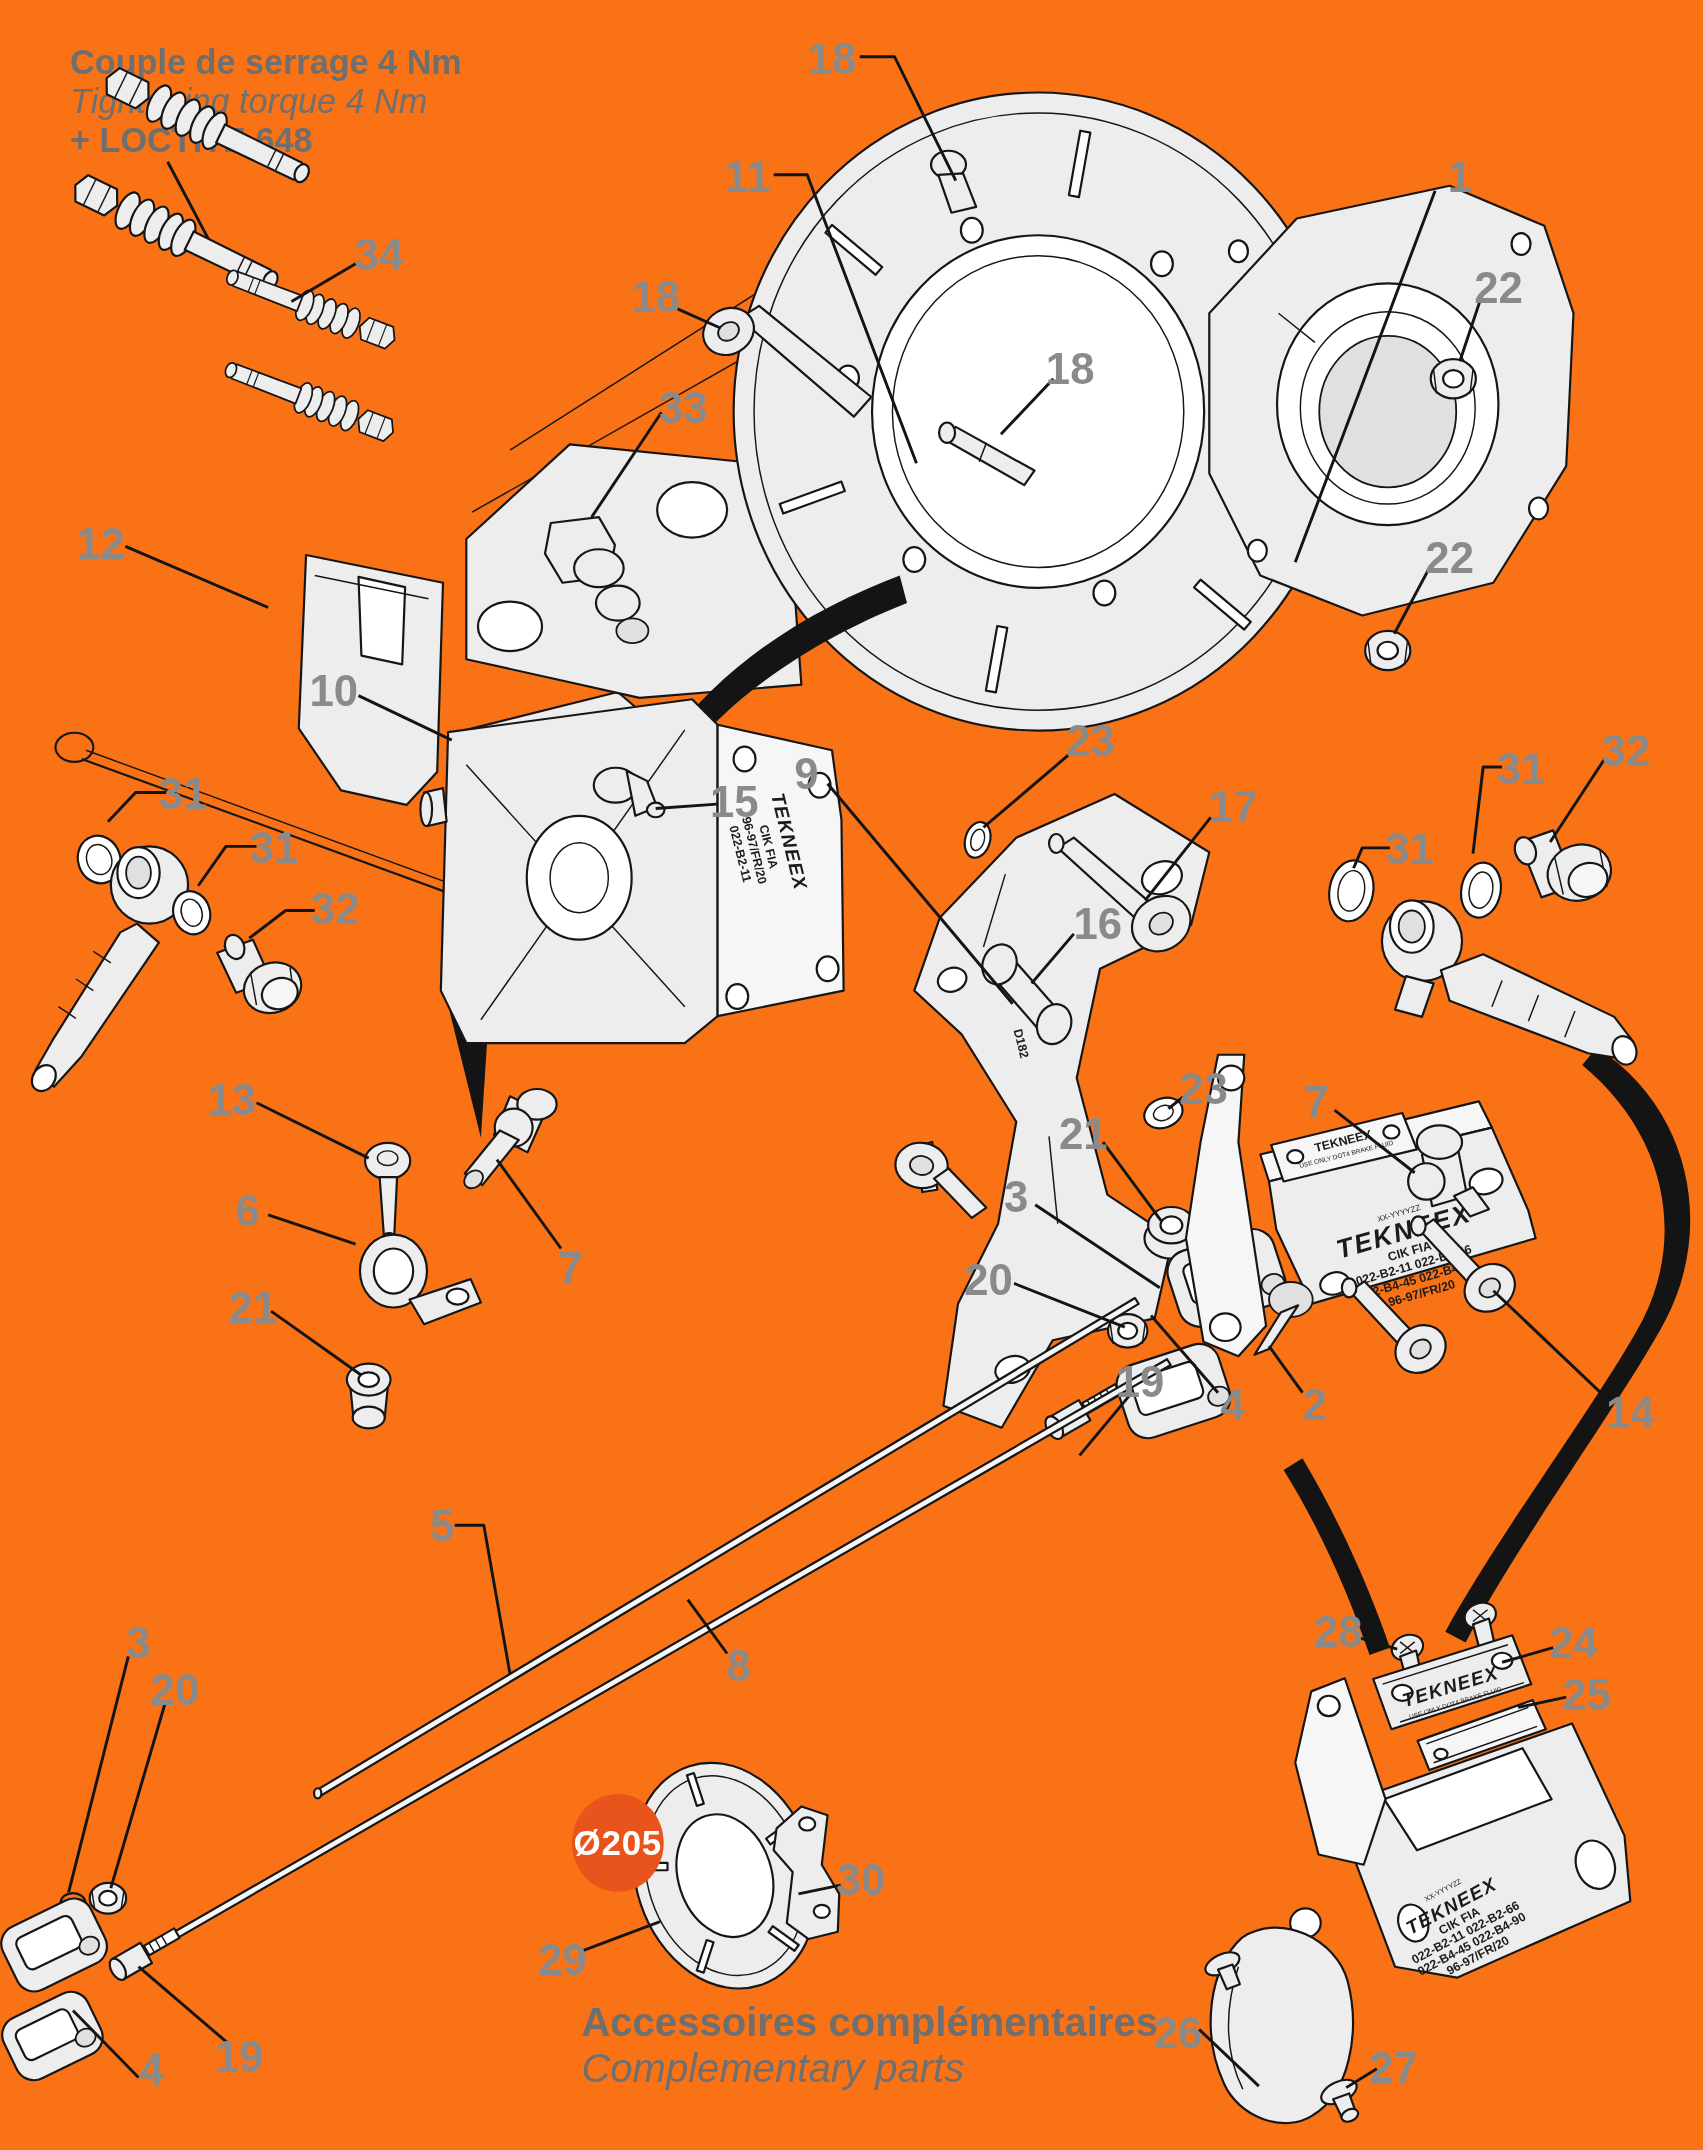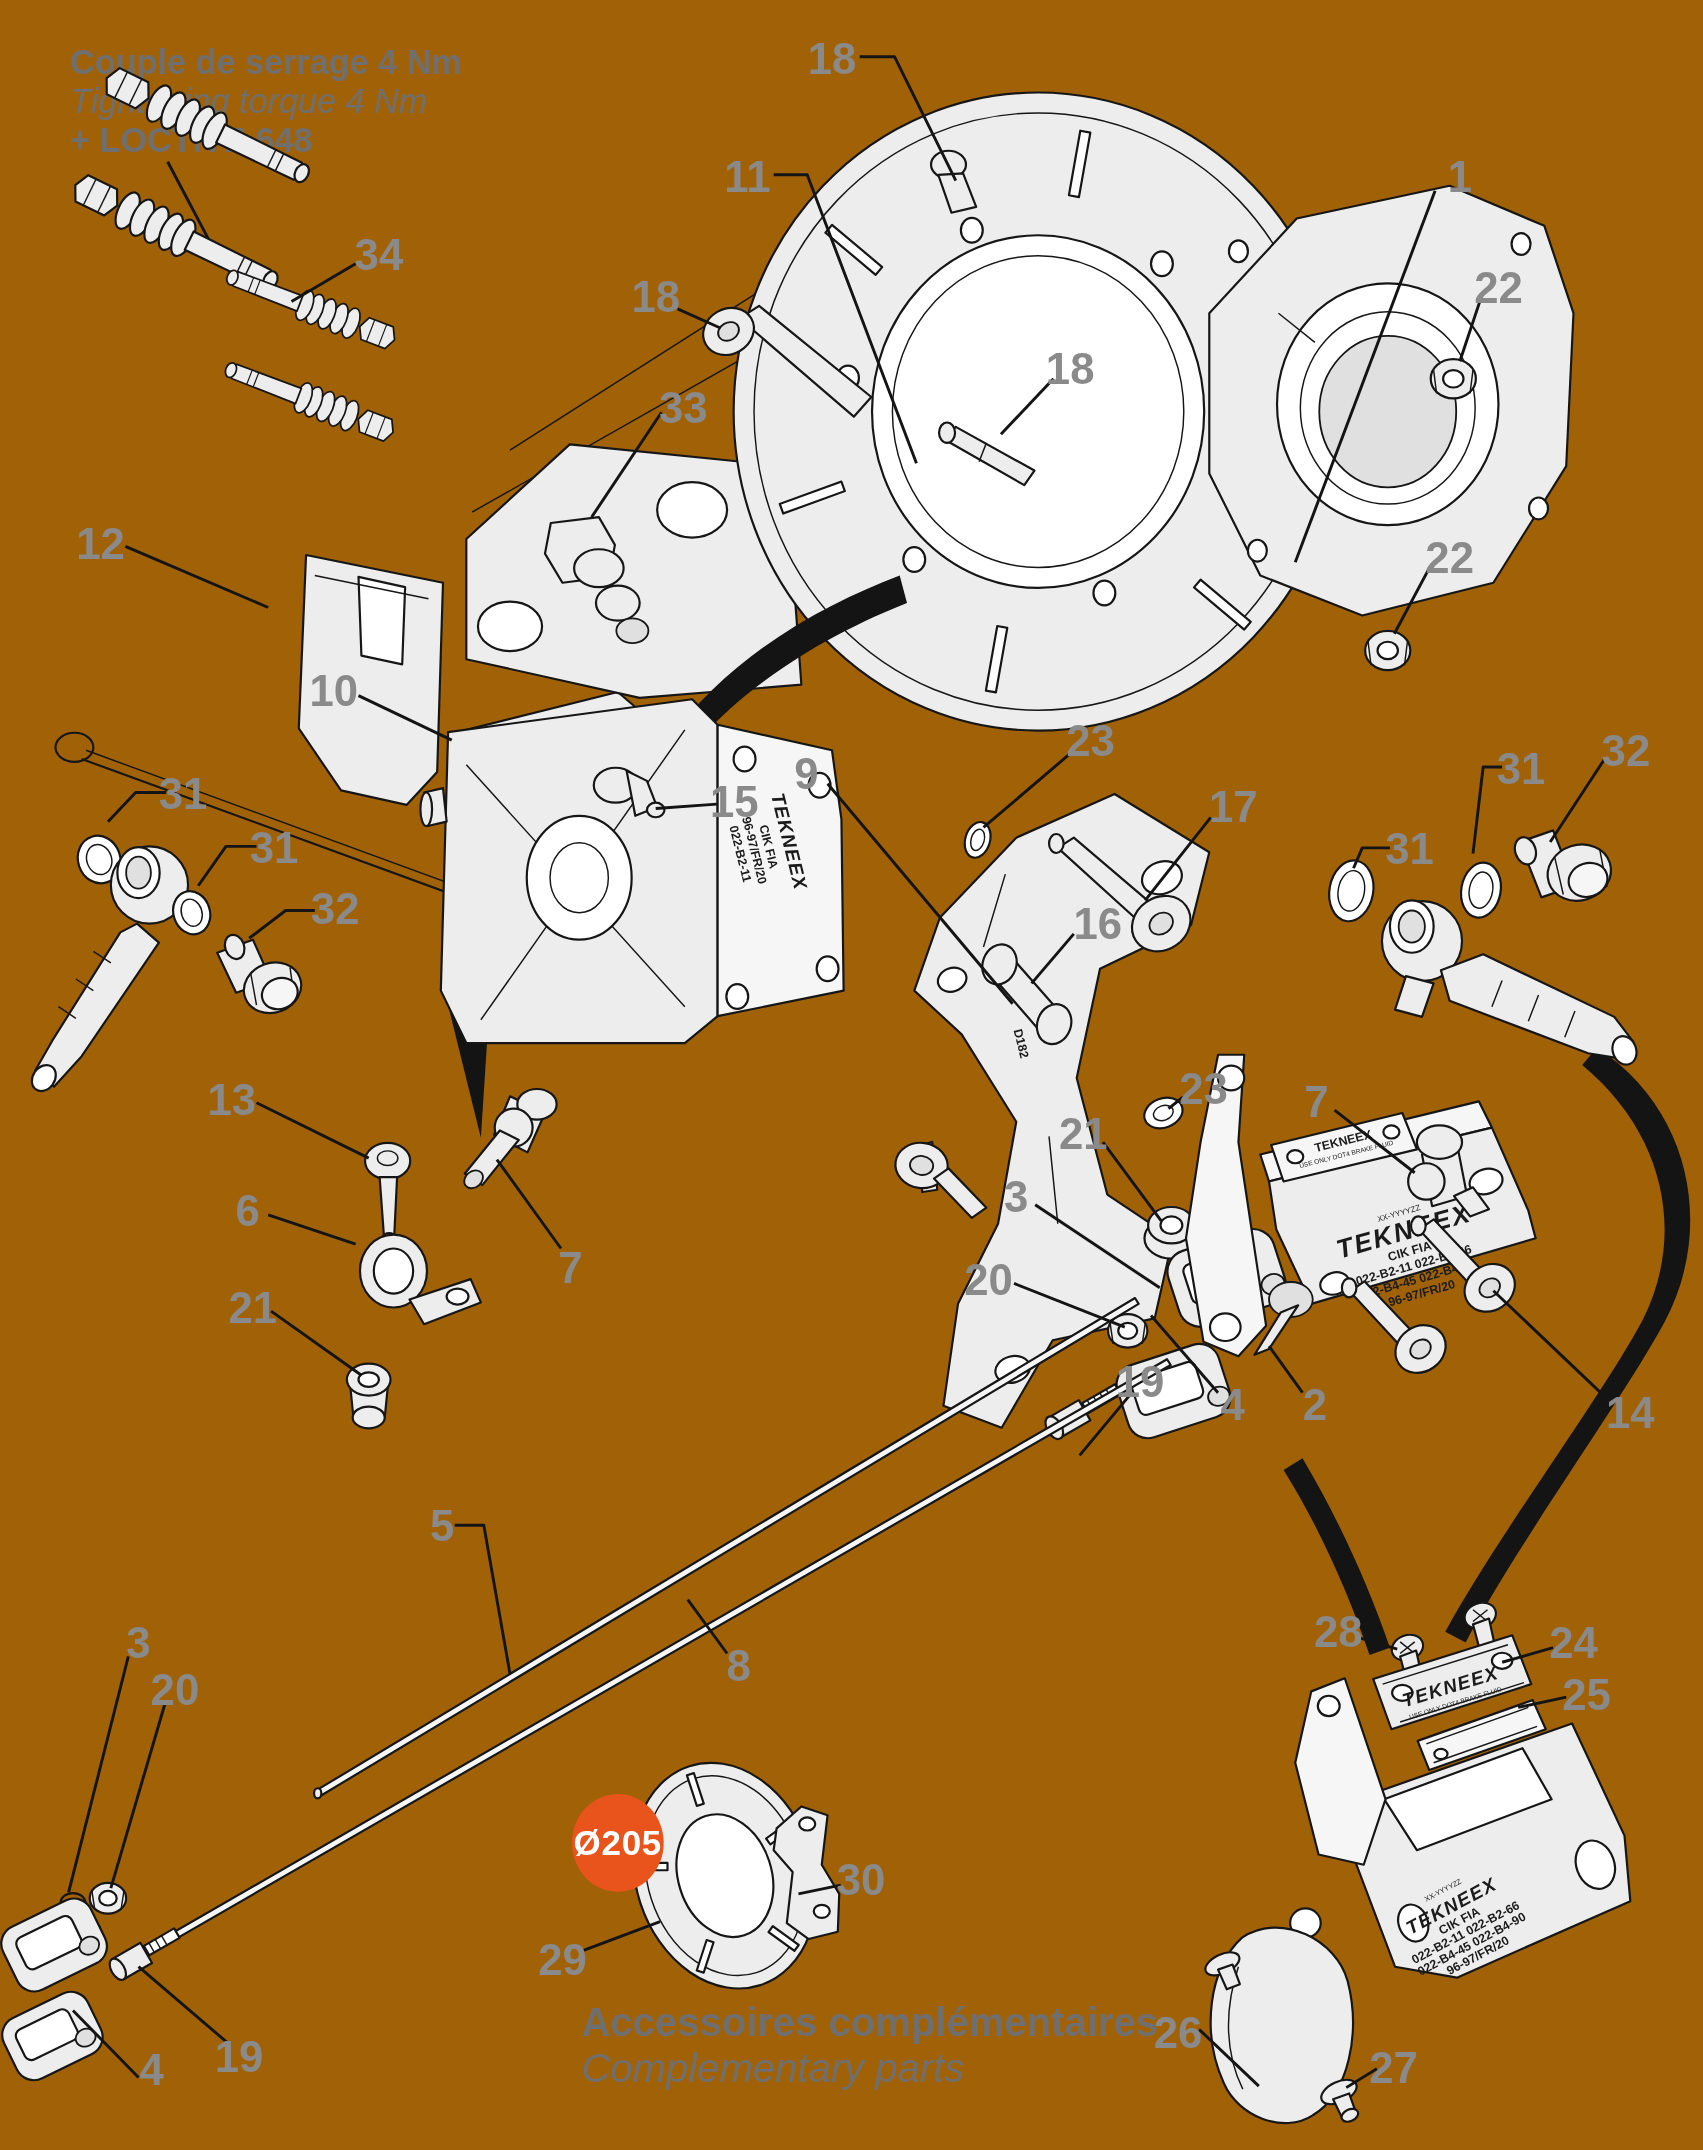--- a/index.html
+++ b/index.html
@@ -1,16 +1,16 @@
 <!DOCTYPE html>
 <html style="--label: #8a8a8a; --note: #6f6f6f;font-size:11.7px"><head>
 <meta charset="utf-8">
 <style>
   html,body{margin:0;padding:0;background:#fff}
-  #canvas{position:relative;width:1704px;height:2151px;background:#a16207;overflow:hidden;
+  #canvas{position:relative;width:1704px;height:2151px;background:#f97316;overflow:hidden;
           font-family:"Liberation Sans",sans-serif}
   svg{display:block}
   .p  {fill:#ededed;stroke:#161616;stroke-width:3;stroke-linejoin:round}
   .p2 {fill:#f6f6f6;stroke:#161616;stroke-width:3;stroke-linejoin:round}
   .pw {fill:#ffffff;stroke:#161616;stroke-width:3;stroke-linejoin:round}
   .pd {fill:#e0e0e0;stroke:#161616;stroke-width:2.5}
   .ln {fill:none;stroke:#161616;stroke-width:3}
   .ln2{fill:none;stroke:#161616;stroke-width:2}
   .blk{fill:#141414;stroke:none}
   .leader{fill:none;stroke:#141414;stroke-width:4;stroke-linejoin:round}

